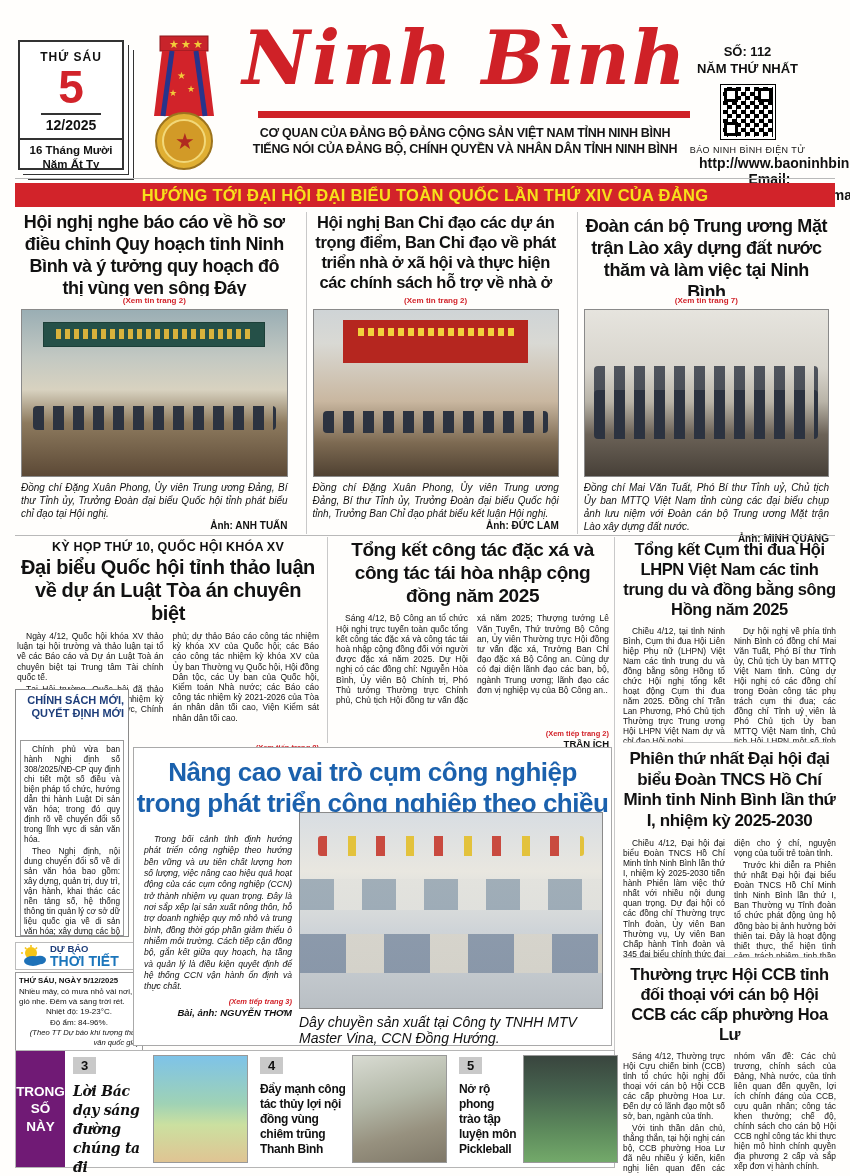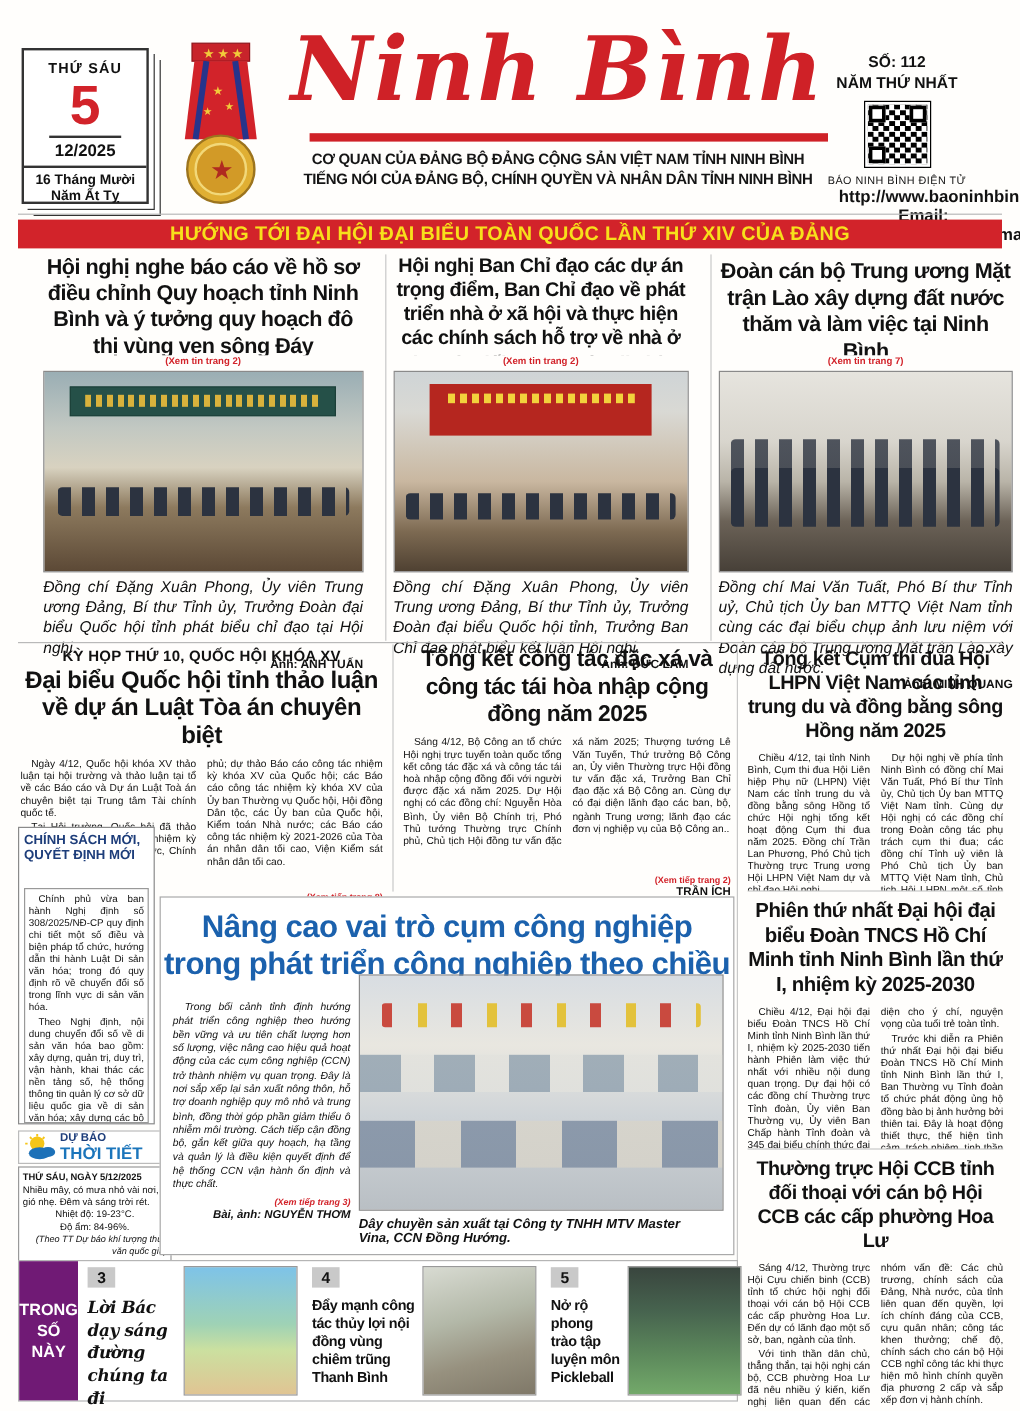--- a/index.html
+++ b/index.html
@@ -40,28 +40,28 @@
   .issue-ep { font-size:9px; letter-spacing:.4px; }
   .issue-web,.issue-em { font-size:14px; font-weight:bold;margin-left:44px; }
   .rule-h { position:absolute; border-top:1px solid #b9b9b9; }
   
   .banner {
     position:absolute; left:15px; top:183px; width:820px; height:24px;
     background:#d2232a; color:#f7e01b; font-weight:bold; font-size:16.5px;
     text-align:center; line-height:24px; letter-spacing:.3px;
   }
   
-  .top-row { position:absolute; left:30px; top:212px; width:820px; height:322px; display:flex;gap:12px; }
+  .top-row { position:absolute; left:15px; top:212px; width:820px; height:322px; display:flex;gap:12px; }
   .top-col { padding:0 6px; }
   .tc1 { width:287px; } .tc2 { width:267px; border-left:1px solid #c9c9c9; } .tc3 { width:266px; border-left:1px solid #c9c9c9; }
   .h-top { font-weight:bold; text-align:center; letter-spacing:-0.4px; line-height:1.22; height:84px; overflow:hidden; }
   .tc1 .h-top { font-size:18px; } .tc2 .h-top { font-size:16.5px; } .tc3 .h-top { font-size:18px; padding-top:4px; }
   .pref { height:13px; text-align:center; color:#d2232a; font-weight:bold; font-size:8px; }
   .photo { position:relative; height:168px; border:1px solid #8a8a8a; overflow:hidden; }
-  .cap { margin-top:4px; font-size:13px; font-style:italic; line-height:1.3; text-align:justify; }
+  .cap { margin-top:4px; font-size:10px; font-style:italic; line-height:1.3; text-align:justify; }
   .credit { font-size:10px; font-weight:bold; text-align:right; }
   
   .ph1 { background:linear-gradient(180deg,#9aaeb4 0%,#c2c8c2 28%,#d8d2c0 48%,#8d7a5e 68%,#5c4936 100%); }
   .ph1 .b1 { position:absolute; left:8%; right:8%; top:7%; height:15%; background:#255048;
     box-shadow:inset 0 0 0 1px #1c3f38; }
   .ph1 .b1:after{content:""; position:absolute; inset:30% 6%; background:repeating-linear-gradient(90deg,#d9b23c 0 5px,transparent 5px 9px);}
   .ph2 { background:linear-gradient(180deg,#cfd4d6 0%,#d9d9d4 20%,#c9b7a0 55%,#7d6a52 80%,#4f4132 100%); }
   .ph2 .b1 { position:absolute; left:12%; right:12%; top:6%; height:26%; background:#b5261f; }
   .ph2 .b1:after{content:""; position:absolute; inset:18% 8% auto; height:20%; background:repeating-linear-gradient(90deg,#f2d23c 0 6px,transparent 6px 10px);}
   .ph3 { background:linear-gradient(180deg,#e6e4de 0%,#d8d5cd 35%,#b9b4a8 55%,#6b6257 75%,#474038 100%); }
@@ -88,21 +88,21 @@
   .ra1 { height:206px; border-bottom:1px solid #c9c9c9; }
   .ra2 { height:215px; border-bottom:1px solid #c9c9c9; }
   .h-r { font-weight:bold; text-align:center; letter-spacing:-0.4px; line-height:1.22; }
   .ra1 .h-r { font-size:16.5px; margin-top:2px; }
   .ra2 .h-r { font-size:17px; margin-top:6px; }
   .ra3 .h-r { font-size:16.5px; margin-top:6px; }
   .right-col .cols2 { font-size:8.4px; }
   .ra1 .cols2 { height:126px; } .ra2 .cols2 { height:128px; } .ra3 .cols2 { height:126px; }
   
   .policy { position:absolute; left:15px; top:689px; width:114px; height:248px; border:1px solid #8a8a8a; padding:4px; background:#fff; }
-  .pol-title { color:#1d3d7a; font-weight:bold; font-size:11px; line-height:1.2; text-align:left; }
+  .pol-title { color:#1d3d7a; font-weight:bold; font-size:11px; line-height:1.2; text-align:right; }
   .pol-body { border:1px solid #999; margin-top:20px; padding:4px 3px; font-size:8.2px; line-height:1.22; text-align:justify; height:196px; overflow:hidden; }
   .pol-body p { text-indent:8px; margin-bottom:2px; }
   
   .weather { position:absolute; left:15px; top:942px; width:128px; height:104px; }
   .w-head { display:flex; align-items:center; gap:3px; border:1px solid #bbb; padding:1px 3px; background:#fff; }
   .w-l1 { font-size:9.5px; font-weight:bold; color:#1d3d7a; line-height:1.1; }
   .w-l2 { font-size:14px; font-weight:bold; color:#1b75bb; line-height:1; }
   .w-body { border:1px solid #999; margin-top:2px; padding:3px; font-size:8px; line-height:1.3; background:#fff; }
   .w-date { font-weight:bold; font-size:7.8px; }
   .w-body .c { text-align:center; }
@@ -115,21 +115,21 @@
   .feat-body p { text-indent:10px; }
   .feat-body .more { margin-top:4px; }
   .feat-photo { position:absolute; left:165px; top:64px; right:8px; height:197px; border:1px solid #8a8a8a; overflow:hidden;
     background:linear-gradient(180deg,#d8dde2 0%,#e9e7e0 30%,#cfd4d8 60%,#b9bfc4 100%); }
   .feat-photo .m1 { position:absolute; left:0; right:0; top:34%; height:16%;
     background:repeating-linear-gradient(90deg,#8fa0ae 0 34px,#e2e2dd 34px 62px); opacity:.8; }
   .feat-photo .m2 { position:absolute; left:0; right:0; top:62%; height:20%;
     background:repeating-linear-gradient(90deg,#7b8ba0 0 46px,#d8d4c9 46px 84px); opacity:.8; }
   .feat-photo .m3 { position:absolute; left:6%; right:6%; top:12%; height:10%;
     background:repeating-linear-gradient(90deg,#c94a3f 0 9px,transparent 9px 30px,#e3c23c 30px 38px,transparent 38px 58px); border-radius:3px; }
-  .feat-cap { position:absolute; left:165px; right:24px; top:266px; font-style:italic; font-weight:bold; font-size:11px; }
+  .feat-cap { position:absolute; left:165px; right:24px; top:266px; font-style:italic; font-weight:normal; font-size:14px; }
   
   .strip { position:absolute; left:15px; top:1050px; width:600px; height:118px; border:1px solid #b5b5b5; display:flex; background:#fff; }
   .tsn { width:49px; background:#701a75; color:#fff; font-weight:bold; font-size:13.5px;
     display:flex; align-items:center; justify-content:center; text-align:center; line-height:1.3; padding:0 5px; }
   .si { display:flex; }
   .si-text { padding:5px 5px 0 8px; }
   .si-num { display:inline-block; background:#c9c9c9; color:#111; font-weight:bold; font-size:13px; padding:1px 8px; margin-bottom:8px; }
   .si-title { font-weight:bold; font-size:12px; line-height:1.25; letter-spacing:-0.3px; }
   .si1 .si-text { width:88px; } .si2 .si-text { width:100px; } .si3 .si-text { width:72px; }
   .si1 .si-title { font-family:"DejaVu Serif", serif; font-style:italic; font-size:14px; line-height:1.35; }

